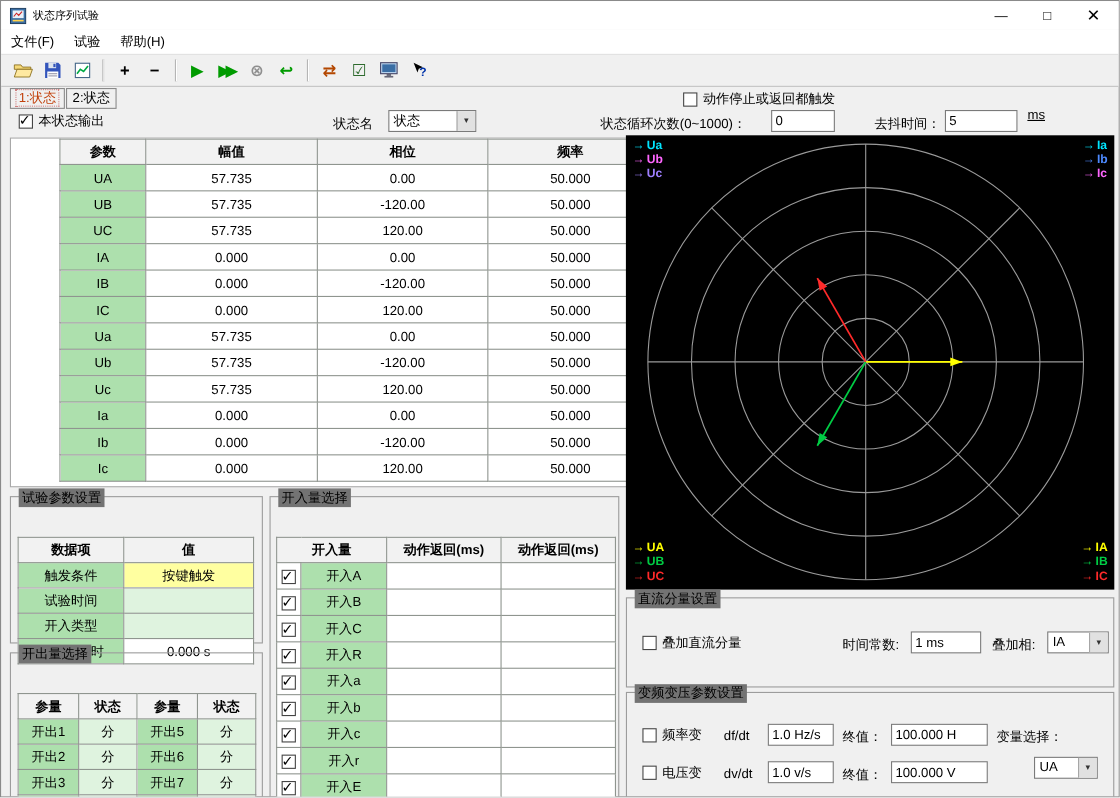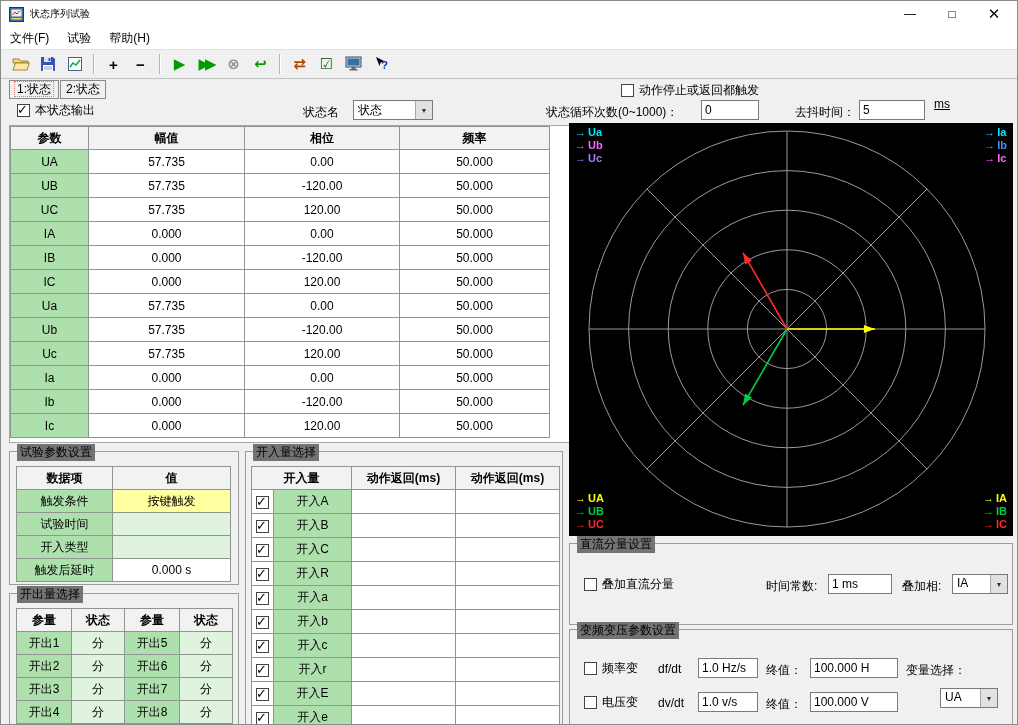--- a/index.html
+++ b/index.html
@@ -17,21 +17,21 @@
   
   .menubar{position:absolute;top:26px;left:0;width:100%;height:22px;background:#fff;display:flex;align-items:flex-end;}
   .menu-item{padding:0 9px;height:22px;line-height:22px;font-size:12px;}
   .toolbar{position:absolute;top:48px;left:0;width:100%;height:30px;background:#f0f0f0;border-top:1px solid #e2e2e2;border-bottom:1px solid #c2c2c2;display:flex;align-items:center;padding-left:6px;box-sizing:border-box;}
   .tb-btn{width:25px;height:24px;display:inline-flex;align-items:center;justify-content:center;font-size:15px;font-weight:bold;margin:0 1px;flex:none;}
   .tb-sep{width:1px;height:20px;background:#b5b5b5;border-right:1px solid #fff;margin:0 5px;flex:none;}
 
   
   .tabrow{position:absolute;left:8px;top:79px;height:19px;display:flex;}
   .tab{height:19px;line-height:17px;padding:0 5px;border:1px solid #8a8a8a;background:#f0f0f0;font-size:12px;margin-right:1px;box-sizing:border-box;}
-  .tab.sel{color:#000000;}
+  .tab.sel{color:#c2410c;}
   .tab.sel .tin{outline:1px dotted #d08080;padding:0 2px;}
 
   
   .lbl{position:absolute;font-size:12px;white-space:nowrap;}
   .cbl{position:absolute;display:flex;align-items:center;font-size:12px;white-space:nowrap;}
   .cb{position:relative;display:inline-block;width:13px;height:13px;background:#fff;border:1px solid #444;box-sizing:border-box;margin-right:5px;flex:none;}
   .cb.checked::after{content:"✓";position:absolute;left:-1px;top:-3px;font-size:13px;font-weight:bold;color:#000;}
   .tbox{position:absolute;height:20px;border:1px solid #7a7a7a;background:#fff;font:12px "Liberation Sans","DejaVu Sans",sans-serif;padding:0 3px;box-sizing:border-box;border-radius:0;}
   .combo{position:absolute;background:#fff;border:1px solid #7a7a7a;display:flex;box-sizing:border-box;}
   .ctext{flex:1;font-size:12px;padding:1px 4px;overflow:hidden;white-space:nowrap;}
@@ -47,21 +47,21 @@
   .cell-green{background:#ade0ad;}
   .cell-lightgreen{background:#dff3df;}
   .cell-yellow{background:#ffffa0;}
   .cell-white{background:#fff;}
   td.cbcell{padding:0;}
   td.cbcell .cb{margin:0;vertical-align:middle;}
 
   
   .groupbox{position:absolute;border:1px solid #9c9c9c;box-sizing:border-box;}
   .gb-title{position:absolute;top:-8px;left:7px;background:#737373;padding:0 3px;font-size:12px;white-space:nowrap;}
-  .gb-abs{position:absolute;}
+  .gb-abs{position:absolute;margin-top:22px;}
 
   
   .phasor{position:absolute;background:#000;overflow:hidden;}
   .legend{position:absolute;font-size:11px;font-weight:bold;line-height:13px;}
   .legend-row{display:flex;align-items:center;}
   .la{margin-right:2px;}
   .legend.tl{left:6px;top:3px;}
   .legend.tr{right:6px;top:3px;}
   .legend.bl{left:6px;bottom:5px;}
   .legend.br{right:6px;bottom:5px;}
@@ -158,21 +158,21 @@
   <label class="cbl" style="left:620px;top:81px;">
     <span class="cb"></span>
     <span>动作停止或返回都触发</span>
   </label>
   <span class="lbl" style="left:545px;top:103px;">状态循环次数(0~1000)：</span>
   <input class="tbox" style="left: 700px; top: 99px; width: 58px;" value="0">
   <span class="lbl" style="left:794px;top:103px;">去抖时间：</span>
   <input class="tbox" style="left: 858px; top: 99px; width: 66px;" value="5">
   <span class="lbl" style="left:933px;top:96px;text-decoration:underline;">ms</span>
 
-  <div class="tablebox" style="left:8px;top:124px;width:616px;height:318px;">
+  <div class="tablebox" style="left:8px;top:124px;width:616px;height:318px;padding-left:44px;">
     <table class="grid" style="width:539px;">
       <colgroup>
           <col style="width:78px">
           <col style="width:156px">
           <col style="width:155px">
           <col style="width:150px">
         </colgroup>
     <thead>
           <tr>
             <th>参数</th>

